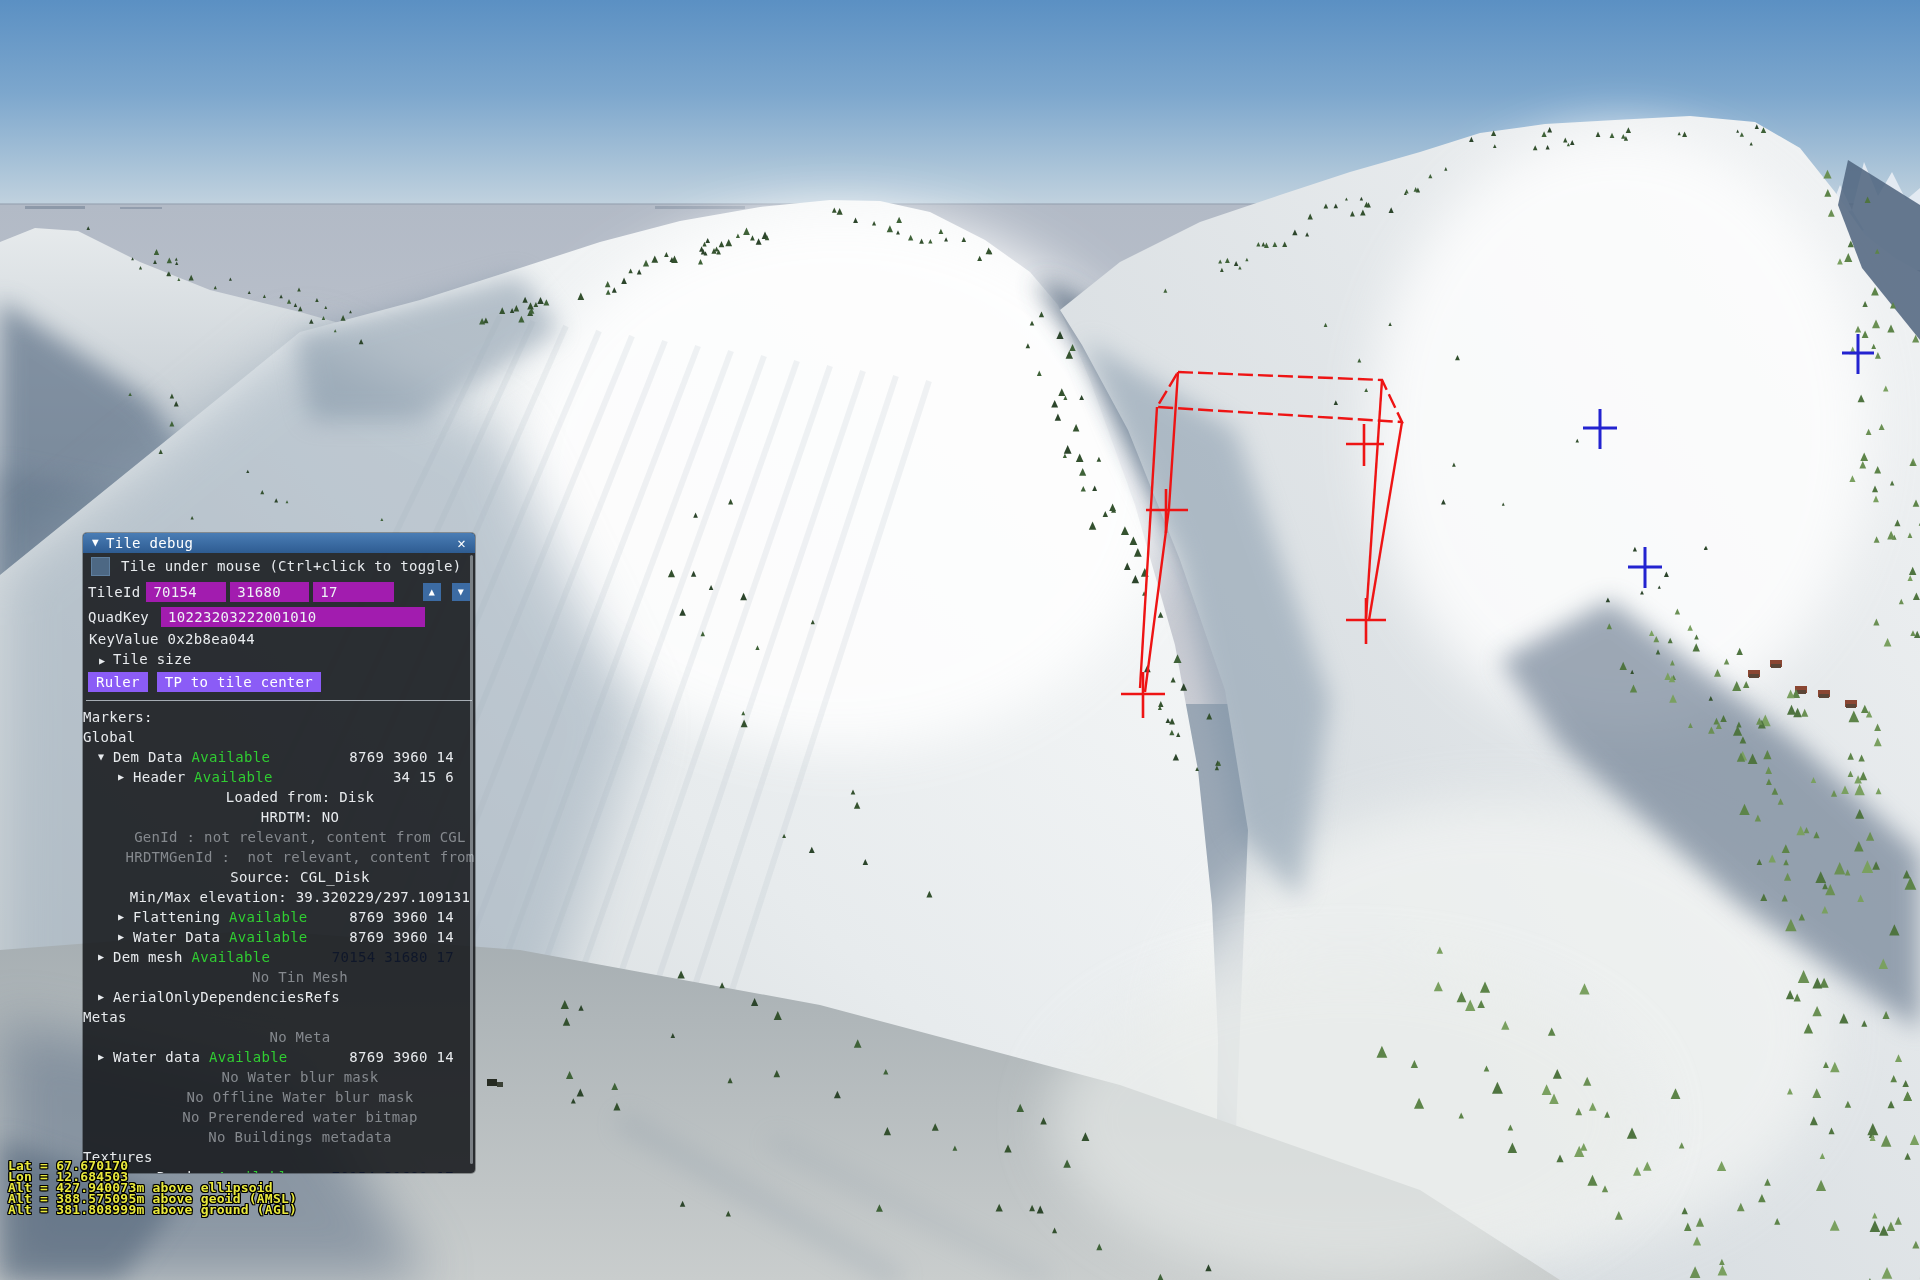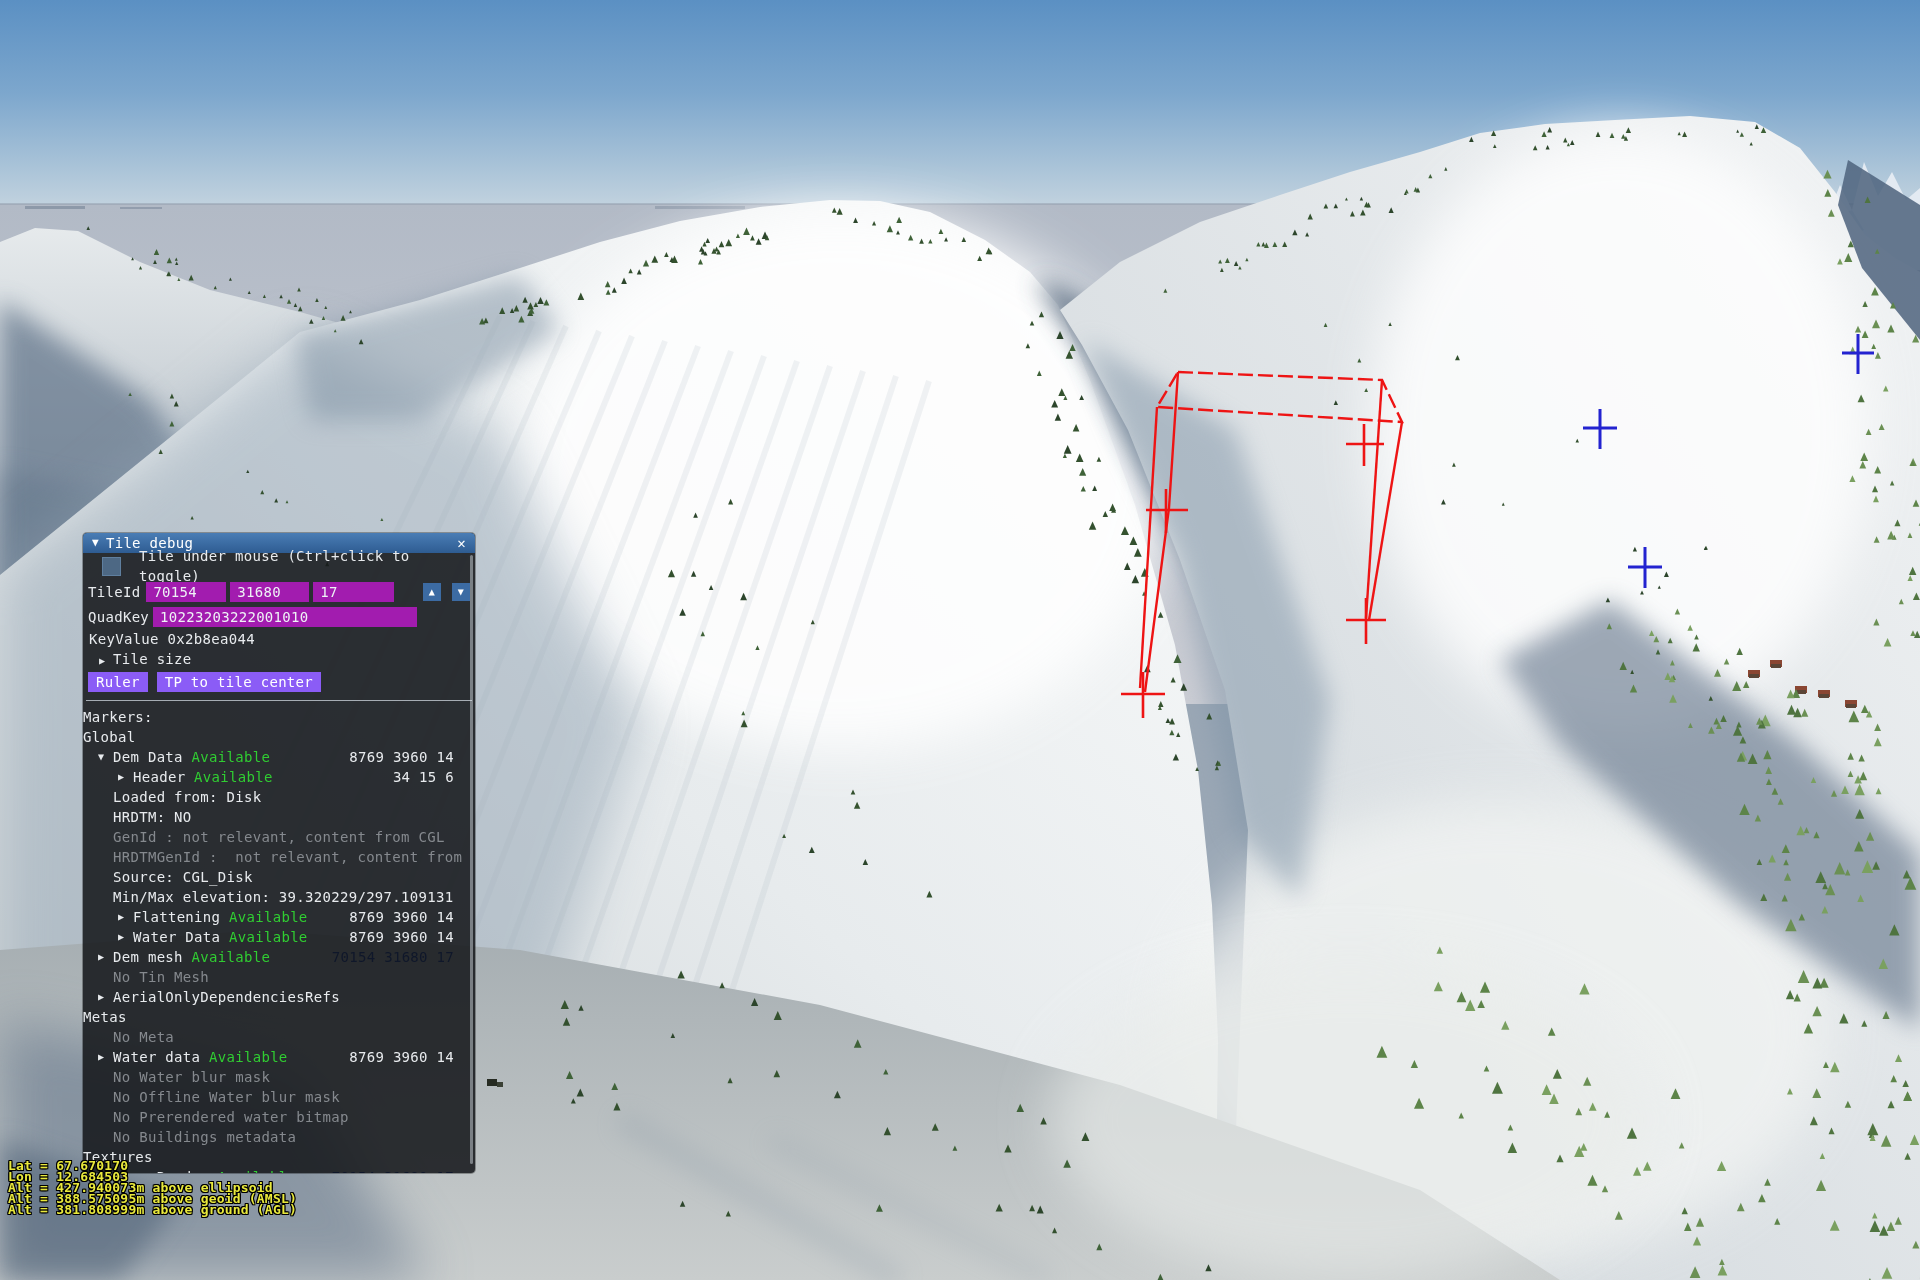--- a/index.html
+++ b/index.html
@@ -18,46 +18,46 @@
     box-shadow:0 0 0 1px rgba(0,0,0,.3);
   }
   .titlebar{
     height:20px;background:linear-gradient(#4a7db5,#2e5c92);
     display:flex;align-items:center;gap:7px;padding:0 9px;
     border-radius:4px 4px 0 0;color:#fff;
   }
   .titlebar .tri{font-size:11px;line-height:20px;}
   .titlebar .ttl{line-height:20px;}
   .close{margin-left:auto;font-size:14px;line-height:20px;cursor:default;}
-  .row-check{display:flex;align-items:center;height:26px;padding:0 17px;gap:18px;}
+  .row-check{display:flex;align-items:center;height:26px;padding:0 6px;gap:11px;}
   .checkbox{width:17px;height:17px;background:#4d6884;border:1px solid #5f7f9f;margin-left:2px;flex:none;}
   .row-tileid{display:flex;align-items:center;height:26px;padding:0 5px;gap:4px;}
   .row-tileid .lb{margin-right:2px;}
   .field{background:#a21caf;height:20px;line-height:20px;padding:0 7px;color:#eef2f6;overflow:hidden;white-space:nowrap;}
   .f-x{width:71px;}.f-y{width:70px;}.f-l{width:72px;margin-right:23px;}
   .sqbtn{width:18px;height:18px;background:#3c6ba3;color:#fff;font-size:10px;line-height:18px;text-align:center;flex:none;}
   .sqbtn.up{margin-left:2px;margin-right:7px;}
-  .row-quad{display:flex;align-items:center;height:24px;padding:0 5px;gap:4px;}
+  .row-quad{display:flex;align-items:center;height:24px;padding:0 5px;gap:12px;}
   .f-quad{width:250px;}
   .row-keyval{height:20px;padding-left:6px;white-space:pre;}
   .row-tilesize{height:20px;padding-left:16px;white-space:pre;}
   .row-tilesize .arw{display:inline-block;width:14px;font-size:10px;}
   .btnrow{display:flex;align-items:center;height:26px;padding:0 5px;gap:9px;}
   .btn{background:#8b5cf6;height:20px;line-height:20px;padding:0 8px;color:#fff;white-space:pre;}
   .sep{border-top:1px solid #a6adb4;margin:5px 3px 6px 3px;height:0;}
   .list{}
   .lrow{height:20px;line-height:20px;display:flex;white-space:pre;}
   .lrow .arw{display:inline-block;width:15px;font-size:10px;flex:none;}
   .lrow .sts{color:#30cd32;}
   .lrow .rgt{margin-left:auto;padding-right:21px;}
   .lrow.m .lab{color:#85898e;}
   .rgtm{color:#0f172a;}
   .ind0{}
   .ind1{padding-left:15px;}
-  .ind1.noarw{padding-left:30px;}
+  .ind1.noarw{padding-left:42px;justify-content:center;}
   .ind2{padding-left:35px;}
   .scrollbar{position:absolute;right:2px;top:22px;bottom:9px;width:3px;background:rgba(222,230,238,.45);border-radius:2px;}
 
   
   .hud{position:absolute;left:8px;top:1160px;font-size:13px;font-weight:bold;
        color:#e9e93c;line-height:11px;letter-spacing:.2px;white-space:pre;}
   .hud div{text-shadow:-1px 0 #000,1px 0 #000,0 -1px #000,0 1px #000,
            -1px -1px #000,1px -1px #000,-1px 1px #000,1px 1px #000;}
 </style>
 </head>

